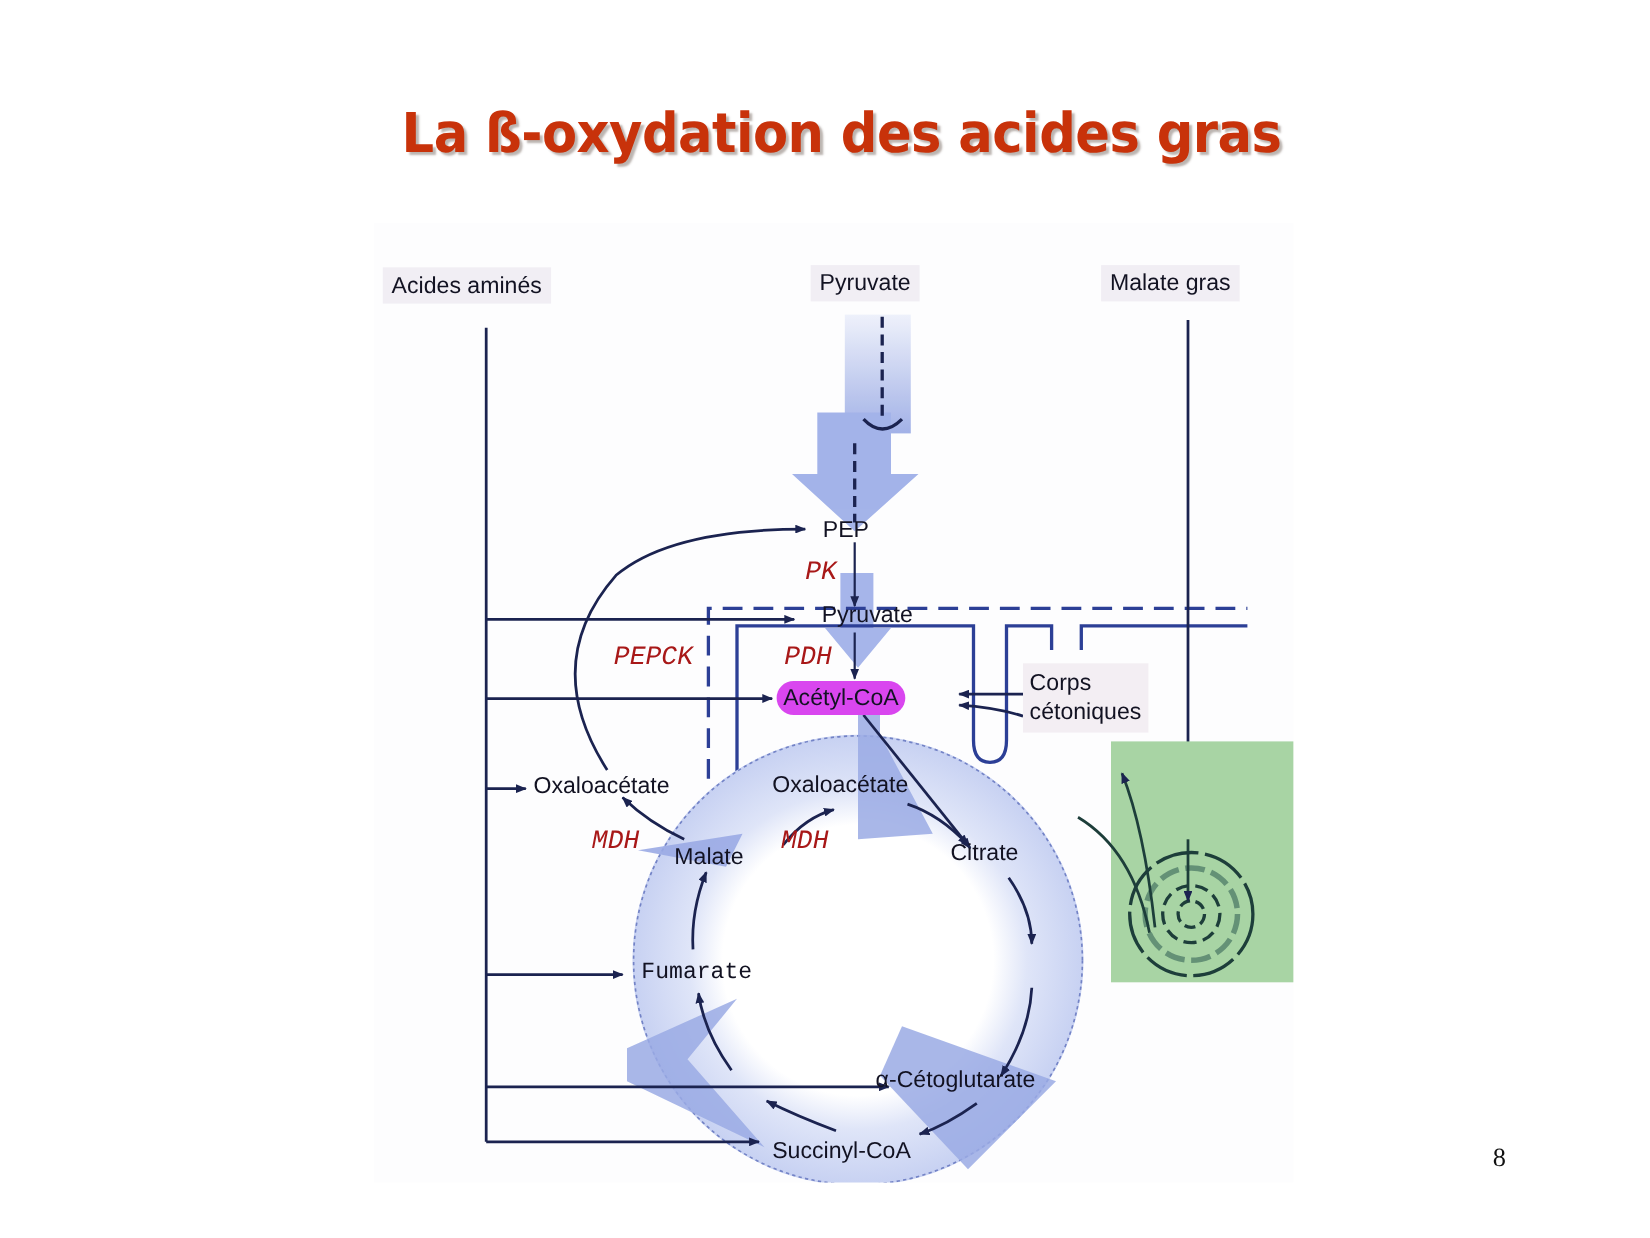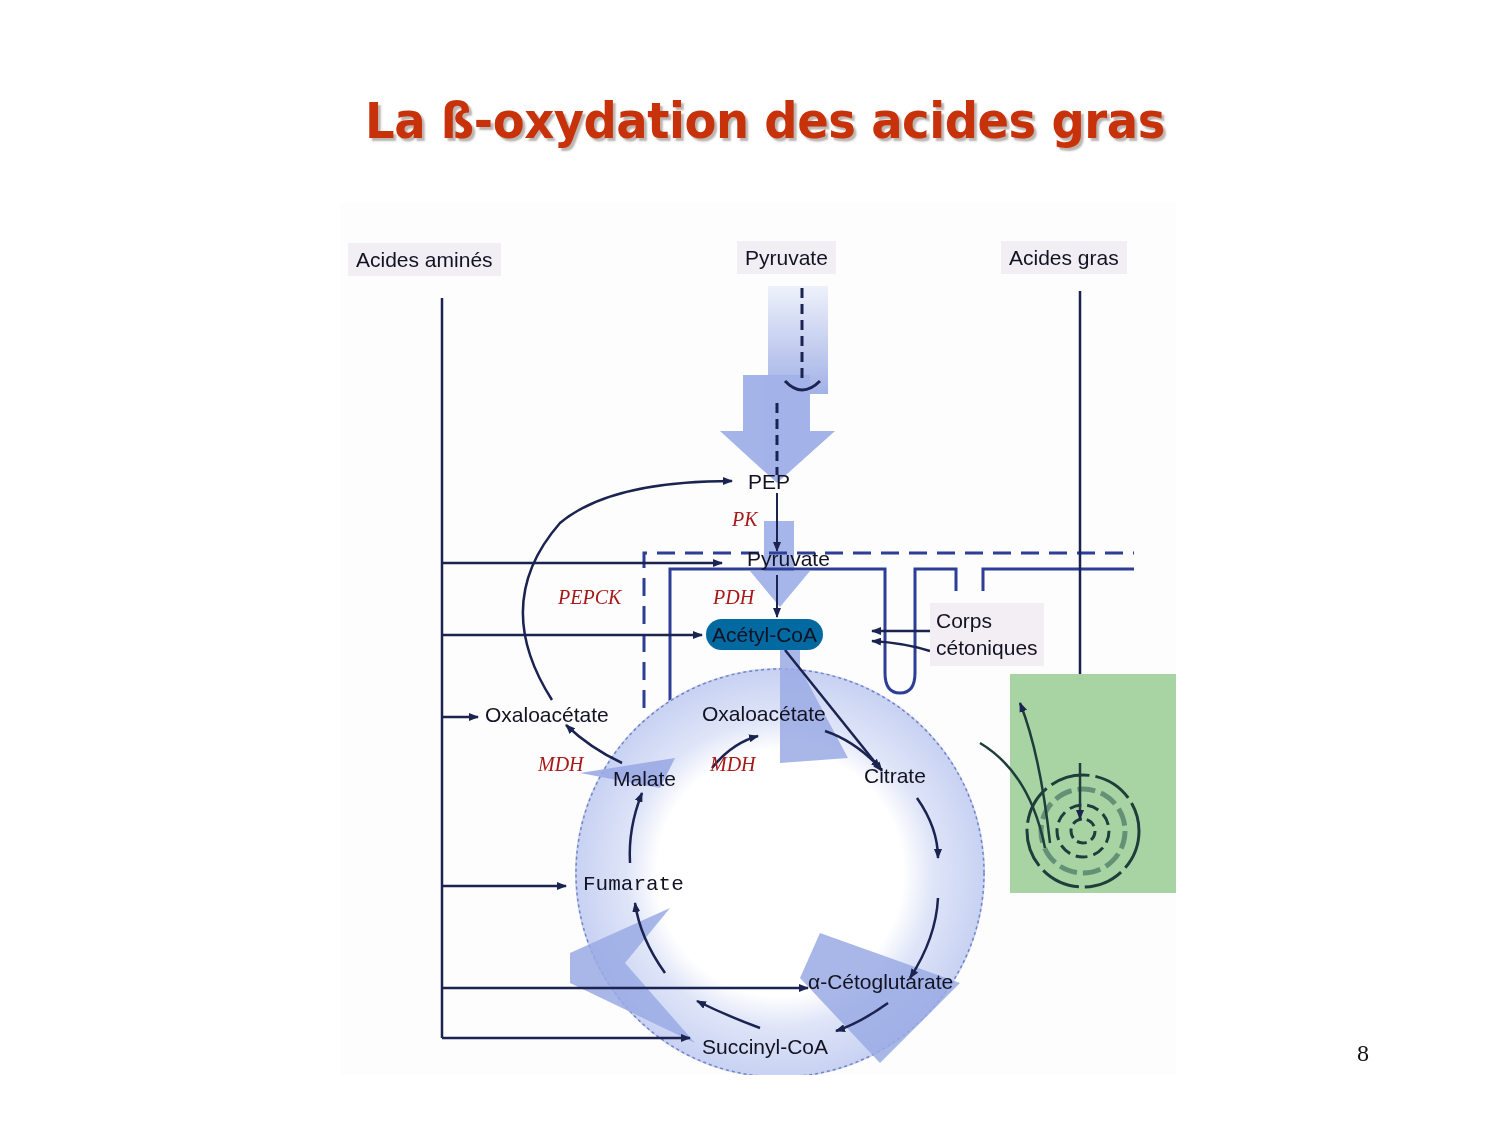--- a/index.html
+++ b/index.html
@@ -7,23 +7,23 @@
   .title {
     position:absolute; left:0; top:92px; width:1530px; text-align:center;
     font-family:"DejaVu Sans", sans-serif; font-weight:bold; font-size:50px;
     color:#c8320a; letter-spacing:-0.5px;
     text-shadow: 3px 3px 2px rgba(60,40,30,0.35);
     transform: scaleX(0.93); transform-origin: 50% 50%;
   }
   .figure { position:absolute; left:340px; top:203px; width:836px; height:872px; background:#fdfdfe; }
   svg { position:absolute; left:0; top:0; }
   .lbl { position:absolute; font-family:"Liberation Sans", sans-serif; font-size:21px; color:#121222; white-space:nowrap; line-height:1; }
-  .enz { position:absolute; font-family:Liberation Serif, serif; font-style:italic; font-size:20px; color:#a81818; white-space:nowrap; line-height:1; }
+  .enz { position:absolute; font-family:Liberation Mono, monospace; font-style:italic; font-size:24px; color:#a81818; white-space:nowrap; line-height:1; }
   .src { background:#f1eef4; padding:6px 8px; }
-  .acoa { background:#0369a1; padding:5px 6px;border-radius:16px; }
+  .acoa { background:#d946ef; padding:5px 6px;border-radius:16px; }
   .corps { background:#f3eef3; padding:4px 6px; text-align:left; line-height:1.3; }
   .page { position:absolute; left:1357px; top:1040px; font-family:"Liberation Serif", serif; font-size:24px; color:#111; }
 </style>
 </head>
 <body>
 
 <div class="title">La ß-oxydation des acides gras</div>
 
 <div class="figure">
   <svg width="836" height="872" viewBox="0 0 836 872">
@@ -111,38 +111,38 @@
       <circle cx="743" cy="628" r="26" fill="none" stroke="#1d3e3a" stroke-width="3" stroke-dasharray="12,6"></circle>
       <circle cx="743" cy="628" r="12" fill="none" stroke="#1d3e3a" stroke-width="3" stroke-dasharray="10,5"></circle>
       <path d="M710,640 Q700,550 680,500" stroke="#1d3e3a" stroke-width="2.5" fill="none" marker-end="url(#ah)"></path>
       <path d="M705,645 Q690,570 640,540" stroke="#1d3e3a" stroke-width="2.5" fill="none"></path>
       <line x1="740" y1="560" x2="740" y2="616" stroke="#1d3e3a" stroke-width="2.5" marker-end="url(#ah)"></line>
     </g>
   </svg>
 
   <span class="lbl src" style="left:8px;top:40px;">Acides aminés</span>
   <span class="lbl src" style="left:397px;top:38px;">Pyruvate</span>
-  <span class="lbl src" style="left:661px;top:38px;">Acides gras</span>
+  <span class="lbl src" style="left:661px;top:38px;">Malate gras</span>
 
   <span class="lbl" style="left:408px;top:268px;">PEP</span>
   <span class="enz" style="left:392px;top:306px;">PK</span>
   <span class="lbl" style="left:386px;top:345px;margin-left:21px;">Pyruvate</span>
   <span class="enz" style="left:218px;top:384px;">PEPCK</span>
   <span class="enz" style="left:373px;top:384px;">PDH</span>
   <span class="lbl acoa" style="left:366px;top:416px;">Acétyl-CoA</span>
 
   <div class="lbl corps" style="left:590px;top:400px;">
     <div>Corps</div>
     <div>cétoniques</div>
   </div>
 
   <span class="lbl" style="left:145px;top:501px;">Oxaloacétate</span>
   <span class="lbl" style="left:362px;top:500px;">Oxaloacétate</span>
   <span class="enz" style="left:198px;top:551px;">MDH</span>
   <span class="lbl" style="left:273px;top:565px;">Malate</span>
   <span class="enz" style="left:370px;top:551px;">MDH</span>
   <span class="lbl" style="left:524px;top:562px;">Citrate</span>
   <span class="lbl" style="left:243px;top:671px;font-family:Liberation Mono, monospace;">Fumarate</span>
-  <span class="lbl" style="left:468px;top:768px;">α-Cétoglutarate</span>
+  <span class="lbl" style="left:456px;top:768px;">α-Cétoglutarate</span>
   <span class="lbl" style="left:362px;top:833px;">Succinyl-CoA</span>
 </div>
 
 <div class="page">8</div>
 
 </body></html>

